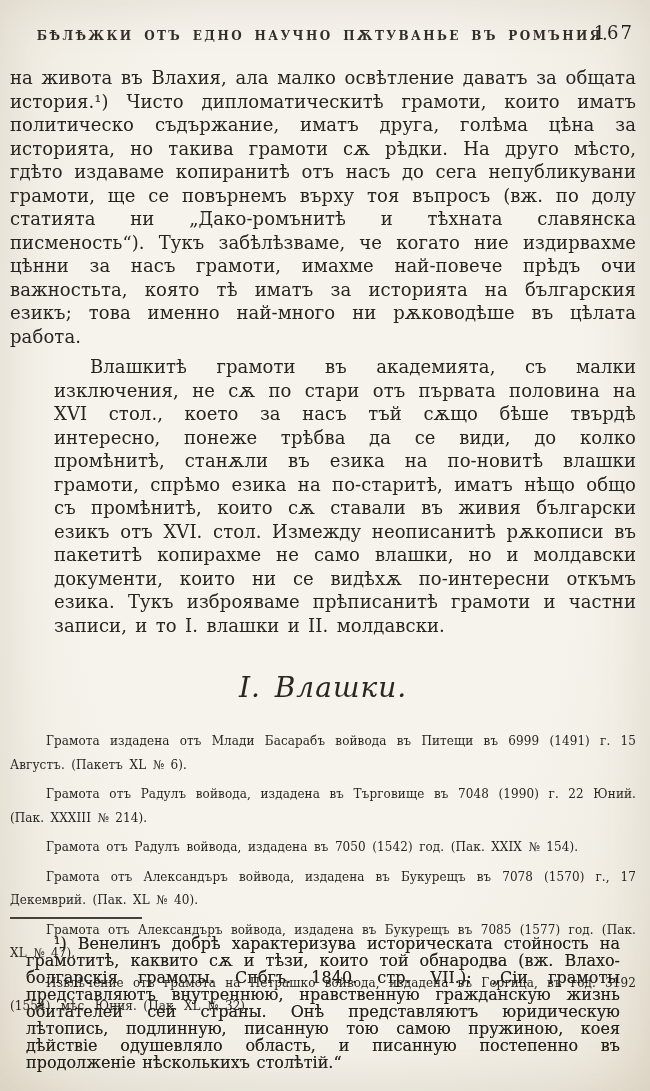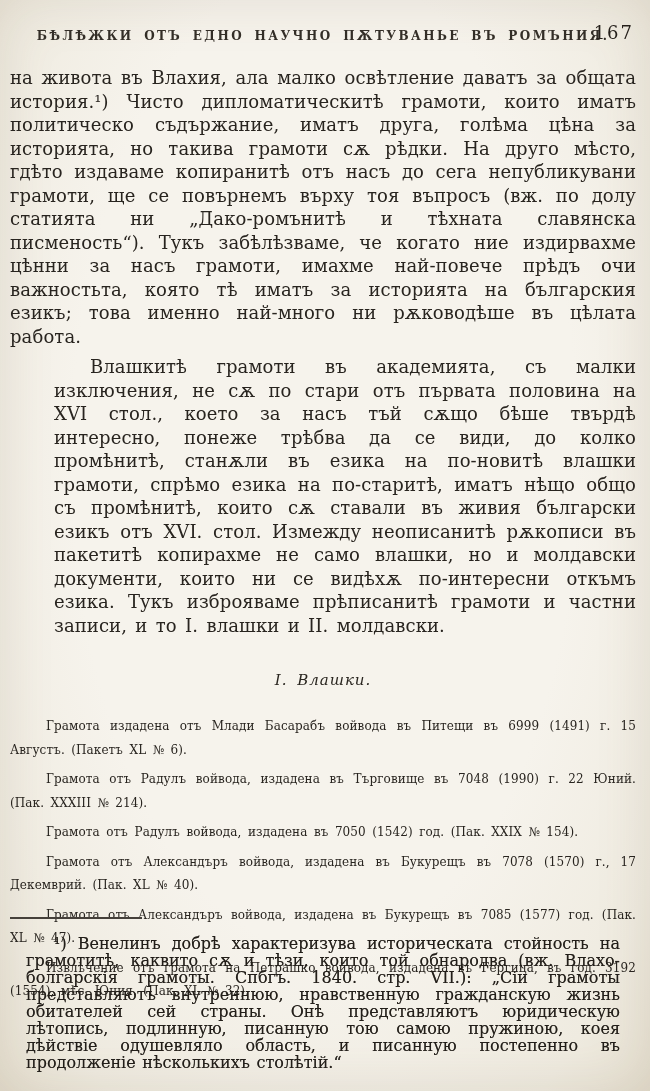--- a/index.html
+++ b/index.html
@@ -59,21 +59,21 @@
     text-indent: 0;
   }
   .body-par.indented {
     text-indent: 36px;
     margin-top: 7px;
     margin-left: 44px;
   }
   .section-heading {
     margin: 34px 0 26px 0;
     text-align: center;
-    font-size: 15px;
+    font-size: 28px;
     font-weight: 400;
     font-style: italic;
     letter-spacing: 1px;
     word-spacing: 4px;
     color: #2a2620;
   }
   .entry {
     margin: 0 0 6px 0;
     font-size: 12px;
     line-height: 23.5px;

